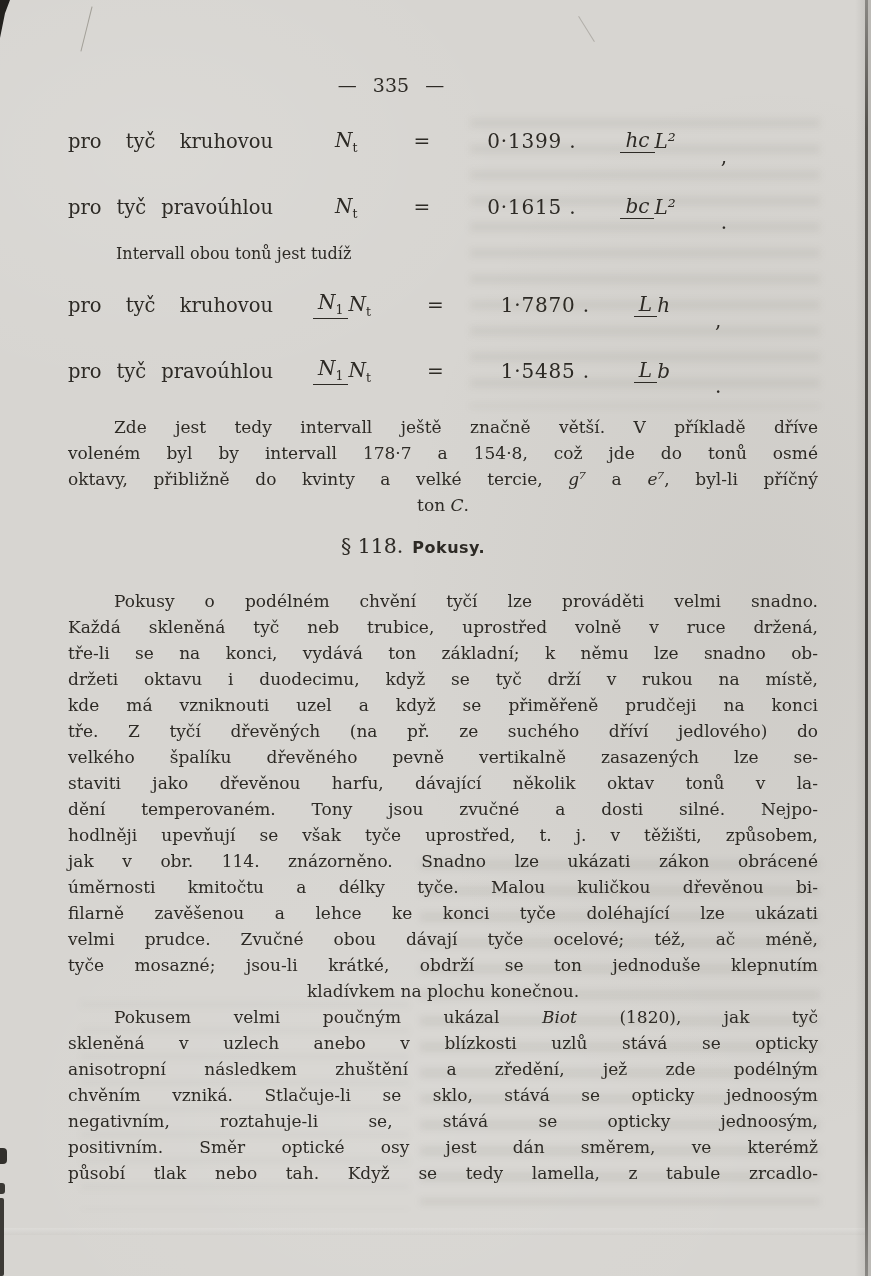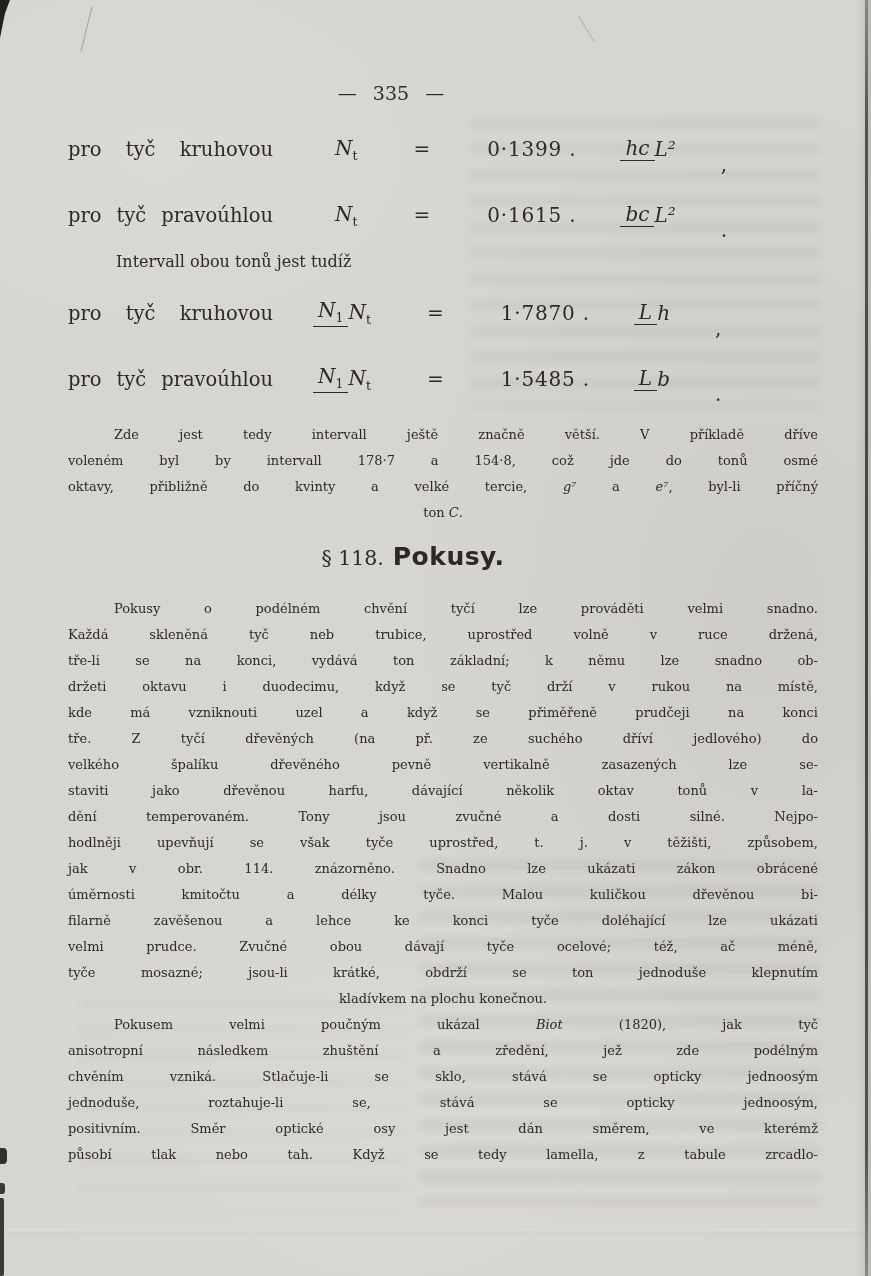--- a/index.html
+++ b/index.html
@@ -9,21 +9,21 @@
     margin: 0 auto;
     background-color: #d7d5d1;
     background-image:
       radial-gradient(ellipse 620px 420px at 18% 12%, rgba(255,255,255,0.10), rgba(255,255,255,0) 60%),
       radial-gradient(ellipse 520px 760px at 88% 48%, rgba(118,113,103,0.09), rgba(118,113,103,0) 70%),
       radial-gradient(ellipse 700px 520px at 45% 88%, rgba(255,255,255,0.07), rgba(255,255,255,0) 60%);
     overflow: hidden;
     font-family: "DejaVu Serif", "Liberation Serif", serif;
     color: #2d2a25;
   }
-  .content { position: absolute; left: 68px; top: 16px; width: 750px; }
+  .content { position: absolute; left: 68px; top: 8px; width: 750px; }
 
   .pageno {
     margin-top: 66px; text-align: center; font-size: 19px;
     word-spacing: 10px; transform: translateX(-52px);
   }
 
   .fblock { margin-top: 12px; }
   .frow { display: flex; align-items: center; height: 66px; font-size: 19.5px; }
   .flabel { flex: 0 0 205px; text-align: justify; text-align-last: justify; }
   .fmath { display: inline-flex; align-items: center; font-size: 20px; gap: 44px; }
@@ -34,29 +34,29 @@
   .eq { margin: 0 12px; font-style: normal; letter-spacing: 1px; }
   .coef { font-style: normal; letter-spacing: 0.8px; }
   .frac { display: inline-flex; flex-direction: row; align-items: center; line-height: 1.12; text-align: center; }
   .frac .num { padding: 0 5px 1px; border-bottom: 1.5px solid #2d2a25; }
   .frac .den { padding-top: 1px; }
   .fpunct { font-style: normal; align-self: flex-end; transform: translateY(13px); margin-left: 1px; }
   .lhsfrac { margin-right: 0; }
 
   .introline { margin: 4px 0 2px; padding-left: 48px; font-size: 16px; height: 26px; }
 
-  .para { font-size: 13px; }
+  .para { font-size: 17px; }
   .ln { height: 26px; line-height: 26px; text-align: center; }
   .jl { text-align: justify; text-align-last: justify; }
   .indent { text-indent: 46px; }
 
   .p1 { margin-top: 10px; }
   .heading { margin-top: 16px; height: 28px; text-align: center; transform: translateX(-30px); font-size: 20.5px; }
   .hprefix { margin-right: 9px; }
-  .htitle { font-family: "DejaVu Sans", "Liberation Sans", sans-serif; font-weight: bold; font-size: 25px; letter-spacing: 0.5px; }
+  .htitle { font-family: "DejaVu Sans", "Liberation Sans", sans-serif; font-weight: bold; font-size: 16px; letter-spacing: 0.5px; }
   .p2 { margin-top: 26px; }
   .p3 { margin-top: 0; }
 
   
   .ghost { position: absolute; filter: blur(3px); }
   .ghost1 { left: 470px; top: 118px; width: 350px; height: 290px;
     background: repeating-linear-gradient(180deg, rgba(108,104,94,0.08) 0 10px, rgba(108,104,94,0) 10px 26px); }
   .ghost2 { left: 420px; top: 860px; width: 400px; height: 345px;
     background: repeating-linear-gradient(180deg, rgba(108,104,94,0.09) 0 10px, rgba(108,104,94,0) 10px 26px); }
   .ghost3 { left: 80px; top: 1000px; width: 330px; height: 210px; opacity: 0.55;
@@ -184,23 +184,24 @@
       <div class="ln jl">jak v obr. 114. znázorněno. Snadno lze ukázati zákon obrácené</div>
       <div class="ln jl">úměrnosti kmitočtu a délky tyče. Malou kuličkou dřevěnou bi-</div>
       <div class="ln jl">filarně zavěšenou a lehce ke konci tyče doléhající lze ukázati</div>
       <div class="ln jl">velmi prudce. Zvučné obou dávají tyče ocelové; též, ač méně,</div>
       <div class="ln jl">tyče mosazné; jsou-li krátké, obdrží se ton jednoduše klepnutím</div>
       <div class="ln">kladívkem na plochu konečnou.</div>
     </div>
 
     <div class="para p3">
       <div class="ln jl indent"><span>Pokusem velmi poučným ukázal </span><i>Biot</i><span> (1820), jak tyč</span></div>
+      <div class="ln jl">skleněná v uzlech anebo v blízkosti uzlů stává se opticky</div>
       <div class="ln jl">anisotropní následkem zhuštění a zředění, jež zde podélným</div>
       <div class="ln jl">chvěním vzniká. Stlačuje-li se sklo, stává se opticky jednoosým</div>
-      <div class="ln jl">jednoduše, roztahuje-li se, stává se opticky jednoosým,</div>
+      <div class="ln jl">negativním, roztahuje-li se, stává se opticky jednoosým,</div>
       <div class="ln jl">positivním. Směr optické osy jest dán směrem, ve kterémž</div>
       <div class="ln jl">působí tlak nebo tah. Když se tedy lamella, z tabule zrcadlo-</div>
     </div>
 
   </div>
 
   <div class="crease"></div>
   <div class="edge-right-shade"></div>
   <div class="edge-right-outer"></div>
   <div class="edge-right-line"></div>

